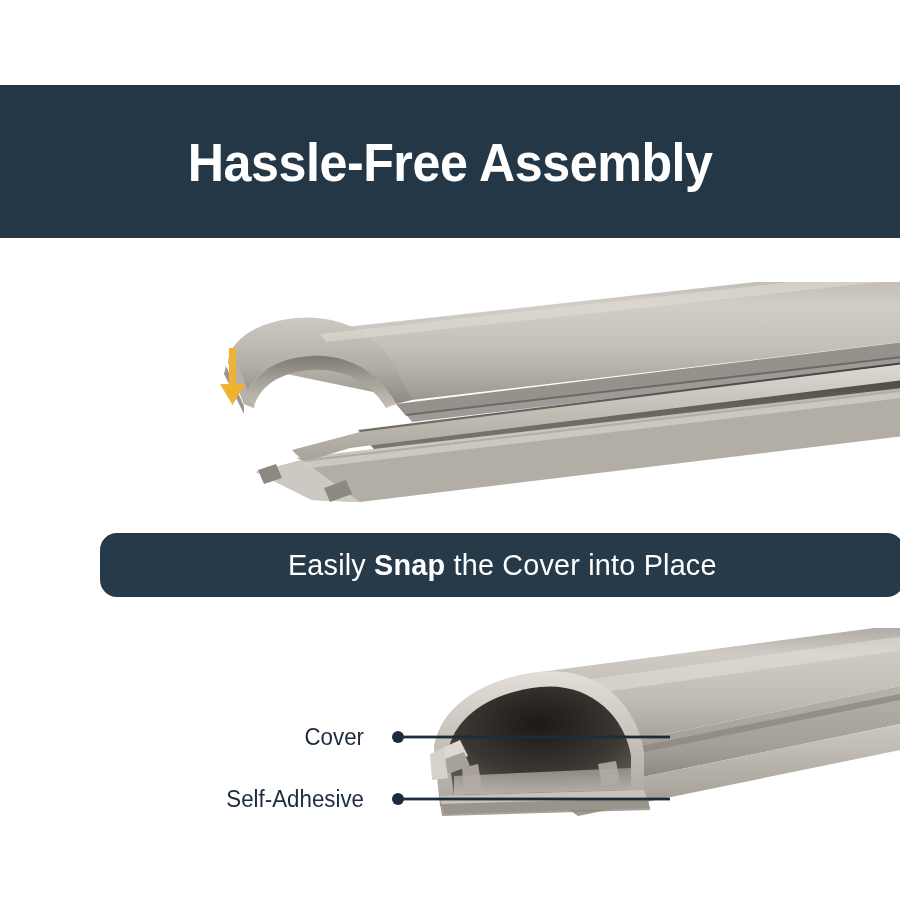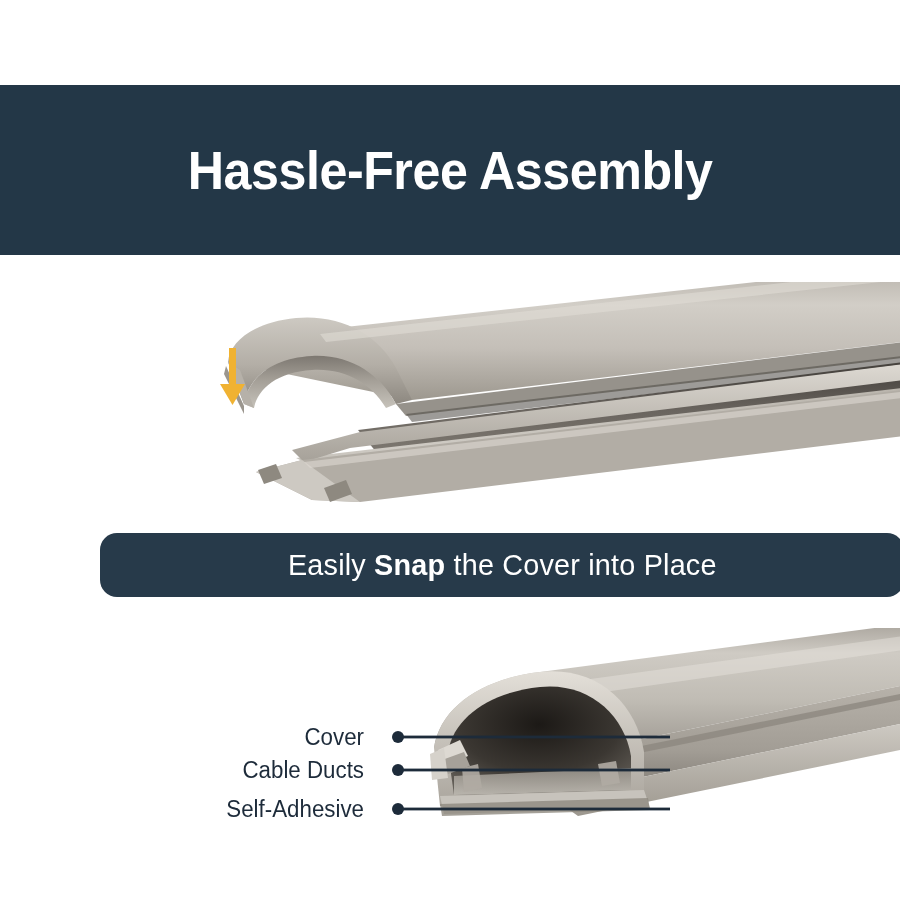--- a/index.html
+++ b/index.html
@@ -21,21 +21,21 @@
     inset: 0;
     background: #ffffff;
   }
 
   
   .header-banner {
     position: absolute;
     left: 0;
     top: 85px;
     width: 900px;
-    height: 170px;
+    height: 153px;
     background: #233747;
     display: flex;
     align-items: center;
     justify-content: center;
   }
   .header-title {
     color: #ffffff;
     font-family: "Liberation Sans Narrow", "Liberation Sans", sans-serif;
     font-size: 54px;
     font-weight: 700;
@@ -111,21 +111,21 @@
   .callout-row {
     position: absolute;
     left: 0;
     width: 520px;
     height: 30px;
     display: flex;
     align-items: center;
   }
   .callout-row.r0 { top: 0px; }
   .callout-row.r1 { top: 33px; }
-  .callout-row.r2 { top: 72px; }
+  .callout-row.r2 { top: 62px; }
 
   .callout-label {
     width: 214px;
     text-align: right;
     color: #1d2b3a;
     font-family: "Liberation Sans Narrow", "Liberation Sans", sans-serif;
     font-size: 23px;
     font-weight: 400;
     line-height: 30px;
     white-space: nowrap;
@@ -322,29 +322,20 @@
     <div class="callout-row r0">
       <div class="callout-label">Cover</div>
       <div class="callout-line">
         <svg viewBox="0 0 278 30" preserveAspectRatio="none" xmlns="http://www.w3.org/2000/svg">
           <circle cx="6" cy="15" r="6" fill="#1d2b3a"></circle>
           <rect x="6" y="13.6" width="272" height="2.8" fill="#1d2b3a"></rect>
         </svg>
       </div>
     </div>
 
-    <div class="callout-row r1">
-      <div class="callout-label">Cable Ducts</div>
-      <div class="callout-line">
-        <svg viewBox="0 0 278 30" preserveAspectRatio="none" xmlns="http://www.w3.org/2000/svg">
-          <circle cx="6" cy="15" r="6" fill="#1d2b3a"></circle>
-          <rect x="6" y="13.6" width="272" height="2.8" fill="#1d2b3a"></rect>
-        </svg>
-      </div>
-    </div>
 
     <div class="callout-row r2">
       <div class="callout-label">Self-Adhesive</div>
       <div class="callout-line">
         <svg viewBox="0 0 278 30" preserveAspectRatio="none" xmlns="http://www.w3.org/2000/svg">
           <circle cx="6" cy="15" r="6" fill="#1d2b3a"></circle>
           <rect x="6" y="13.6" width="272" height="2.8" fill="#1d2b3a"></rect>
         </svg>
       </div>
     </div>

